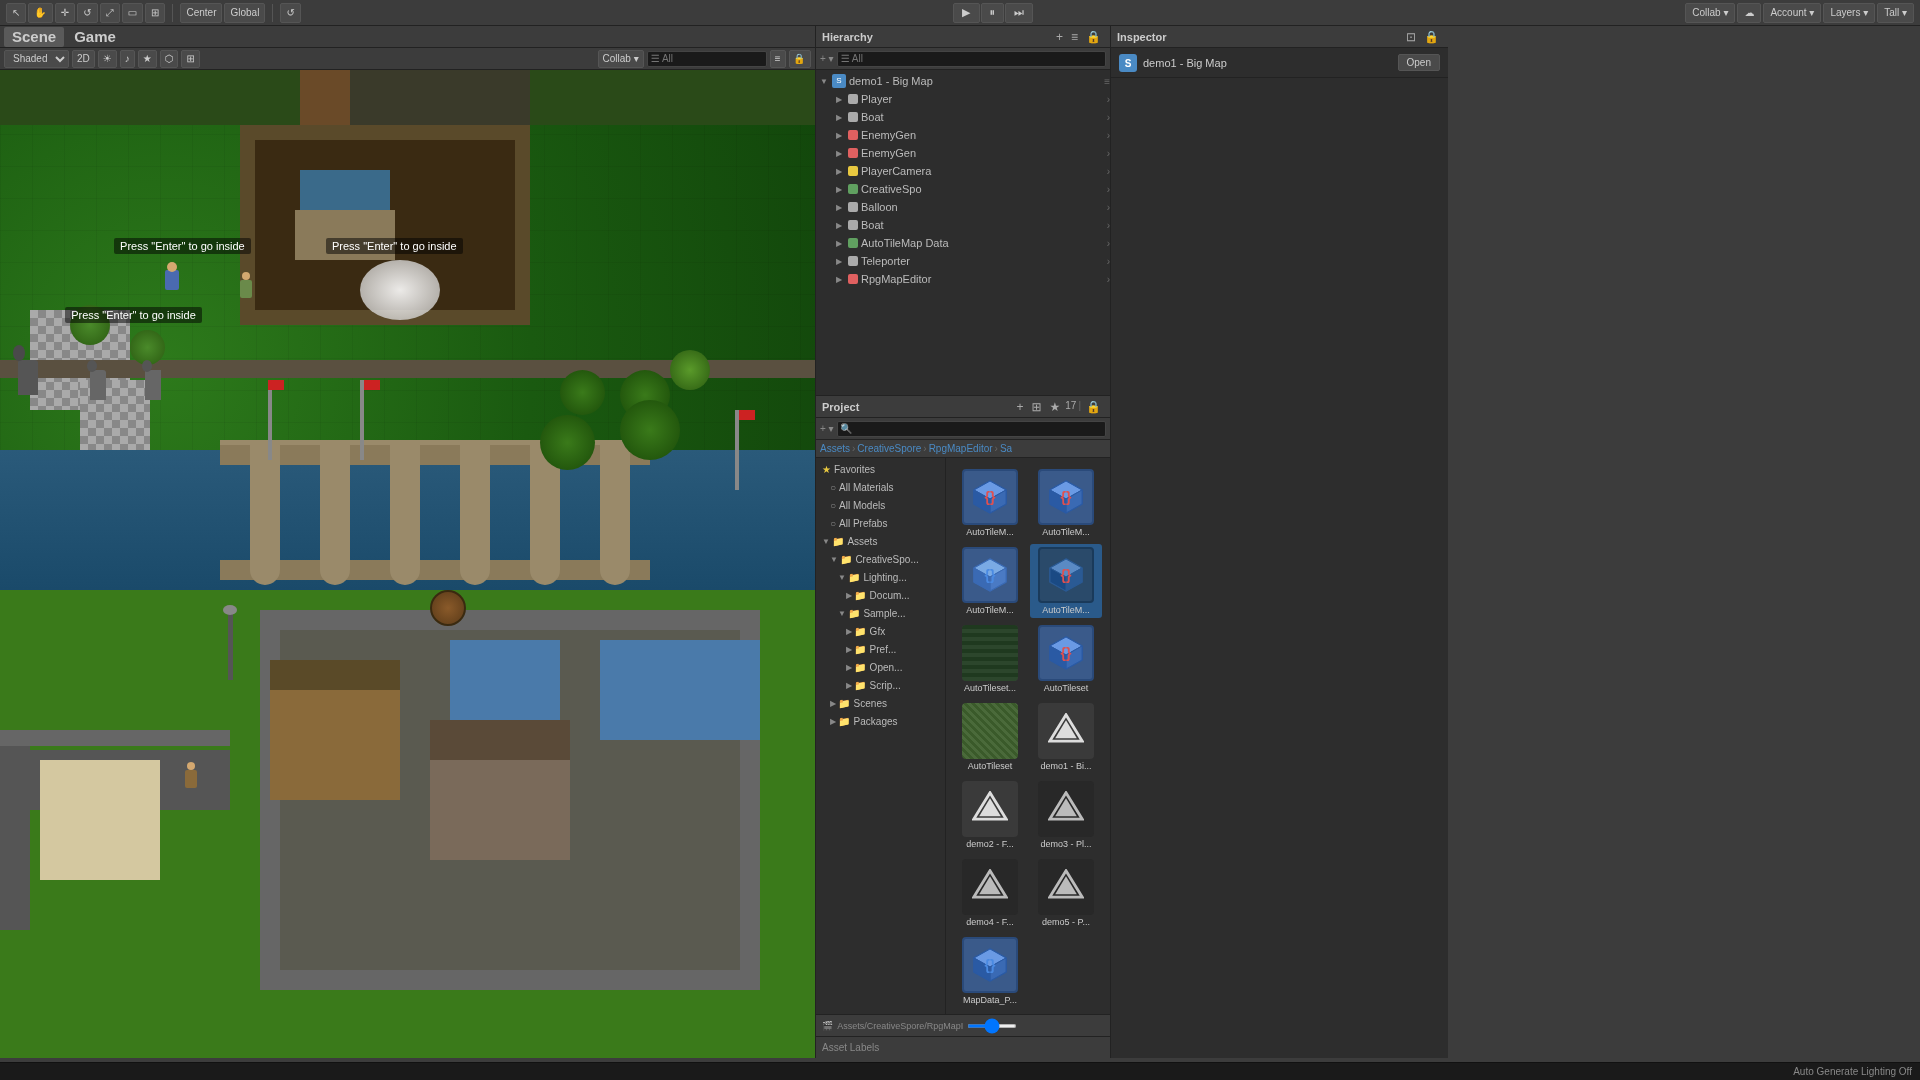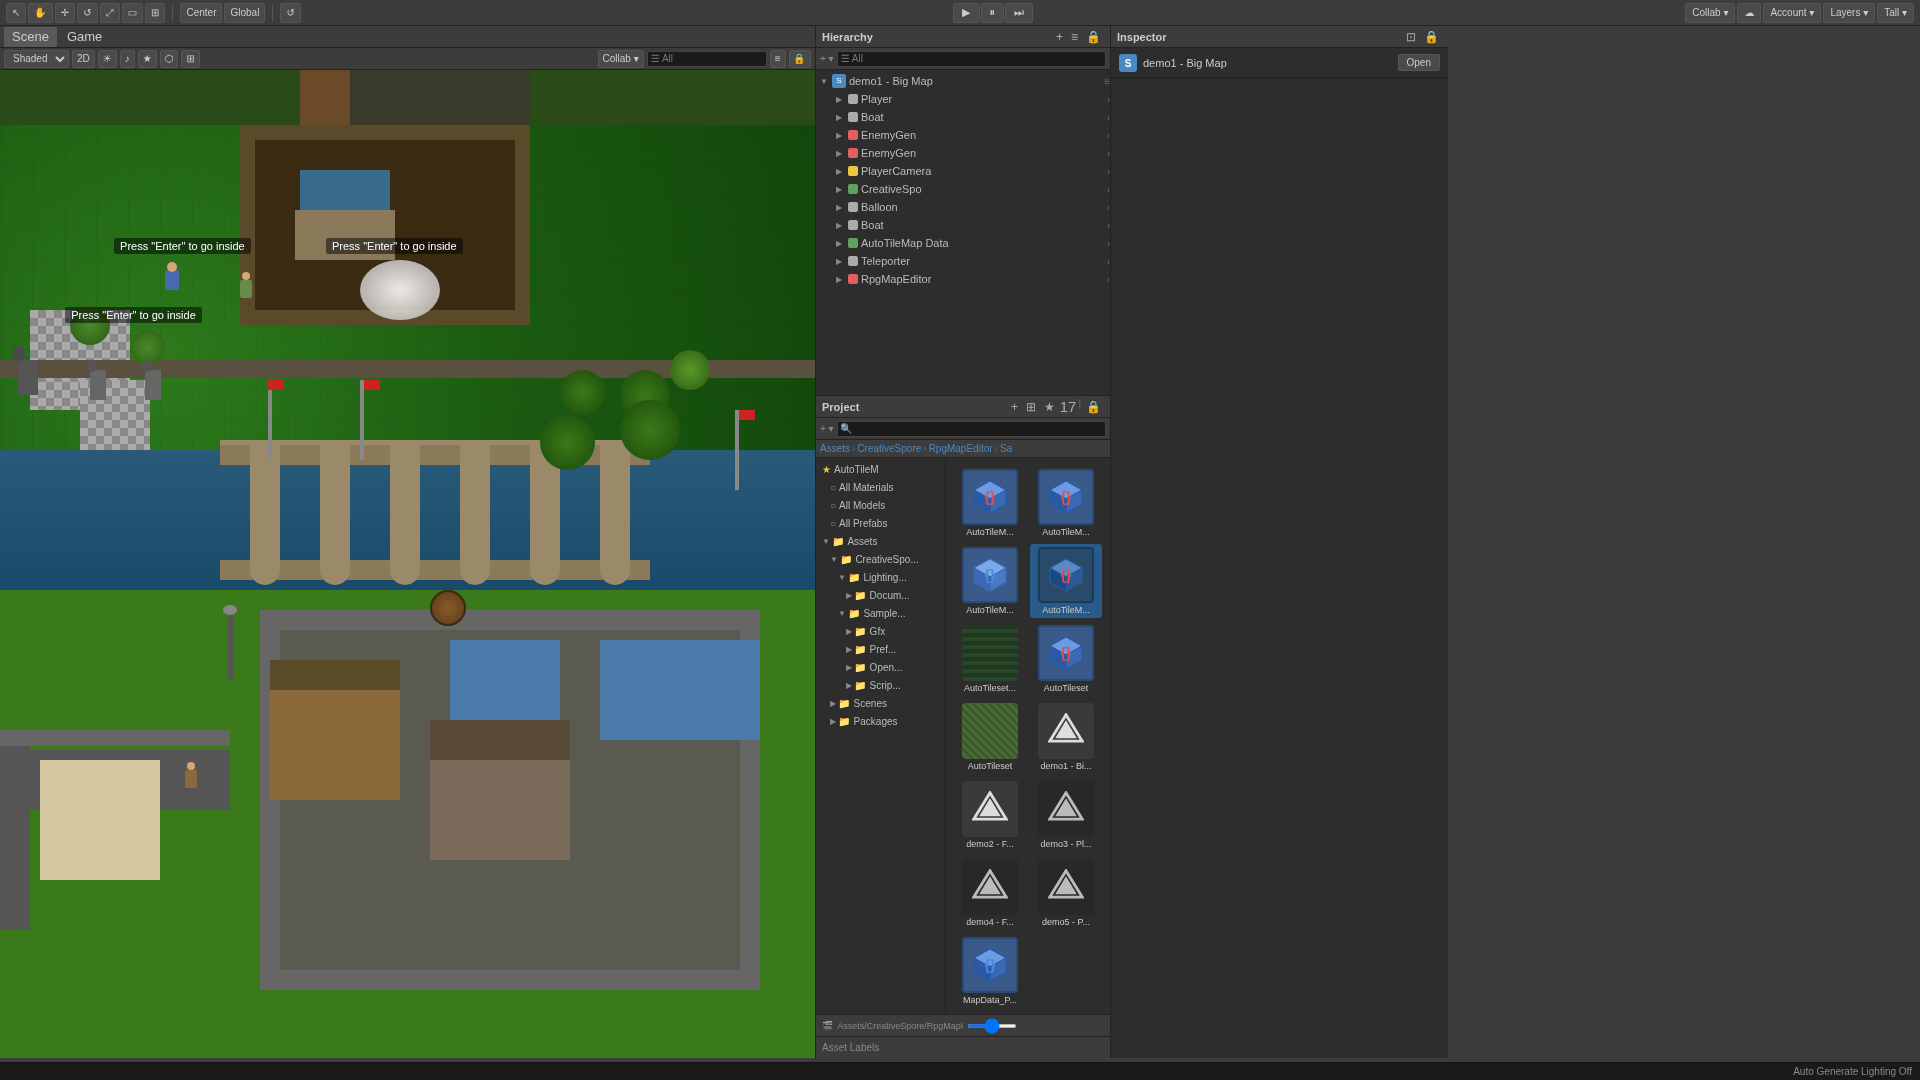--- a/index.html
+++ b/index.html
@@ -14,21 +14,21 @@
     .toolbar-btn {
       background: #4a4a4a; border: 1px solid #555; color: #ccc;
       padding: 1px 5px; height: 20px; font-size: 10px; cursor: pointer;
       display: flex; align-items: center; gap: 2px; border-radius: 2px;
     }
     .toolbar-separator { width: 1px; height: 18px; background: #555; margin: 0 3px; }
     .toolbar-spacer { flex: 1; }
     .play-btn { background: #4a4a4a; border: 1px solid #555; color: #ccc; padding: 1px 8px; height: 20px; cursor: pointer; border-radius: 2px; font-size: 11px; }
     .play-group { display: flex; gap: 1px; }
     .dropdown-btn { background: #4a4a4a; border: 1px solid #555; color: #ccc; padding: 1px 6px; height: 20px; font-size: 10px; cursor: pointer; border-radius: 2px; display: flex; align-items: center; gap: 2px; }
-    .tab-btn { background: transparent; border: none; color: #ccc; padding: 1px 8px; height: 20px; font-size: 13px; cursor: pointer; }
+    .tab-btn { background: transparent; border: none; color: #ccc; padding: 1px 8px; height: 20px; font-size: 15px; cursor: pointer; font-weight: bold; }
     .tab-btn.active { background: #5a5a5a; border-radius: 2px; }
     #scene-toolbar {
       height: 22px; background: #3c3c3c; border-bottom: 1px solid #222;
       display: flex; align-items: center; gap: 3px; padding: 0 4px;
     }
     .scene-tool-btn { background: #4a4a4a; border: 1px solid #555; color: #ccc; padding: 1px 4px; height: 18px; font-size: 10px; cursor: pointer; border-radius: 2px; }
     #scene-canvas {
       flex: 1; position: relative; overflow: hidden;
       background: #2d5a1b;
     }
@@ -467,21 +467,21 @@
       </div>
     </div>
 
     <div id="project-panel">
       <div class="project-header">
         <span class="panel-title">Project</span>
         <div class="panel-header-btns">
           <button class="panel-icon-btn">+</button>
           <button class="panel-icon-btn">⊞</button>
           <button class="panel-icon-btn">★</button>
-          <span style="font-size:15px; color:#aaa;">17</span>
+          <span style="font-size:10px; color:#aaa;">17</span>
           <span style="font-size:10px; color:#666;">|</span>
           <button class="panel-icon-btn">🔒</button>
         </div>
       </div>
       <div class="project-search">
         <span style="color:#888; font-size:10px;">+ ▾</span>
         <input type="text" style="flex: 1 1 0%; background: rgb(26, 26, 26); border: 1px solid rgb(68, 68, 68); color: rgb(204, 204, 204); height: 16px; font-size: 10px; padding: 0px 3px; border-radius: 2px;" placeholder="🔍">
       </div>
 
       <div class="breadcrumb-bar">
@@ -492,21 +492,21 @@
         <span style="color:#4a8ac4; cursor:pointer;">RpgMapEditor</span>
         <span class="breadcrumb-sep">›</span>
         <span style="color:#4a8ac4; cursor:pointer;">Sa</span>
       </div>
       <div id="project-content">
 
         <div id="project-tree" class="scrollbar-thin">
 
           <div class="ptree-item">
             <span style="color:#e8c840; margin-right:3px;">★</span>
-            <span>AutoTileM</span>
+            <span>Favorites</span>
           </div>
           <div class="ptree-item ptree-indent">
             <span style="color:#888; margin-right:3px;">○</span>
             <span>All Materials</span>
           </div>
           <div class="ptree-item ptree-indent">
             <span style="color:#888; margin-right:3px;">○</span>
             <span>All Models</span>
           </div>
           <div class="ptree-item ptree-indent">

